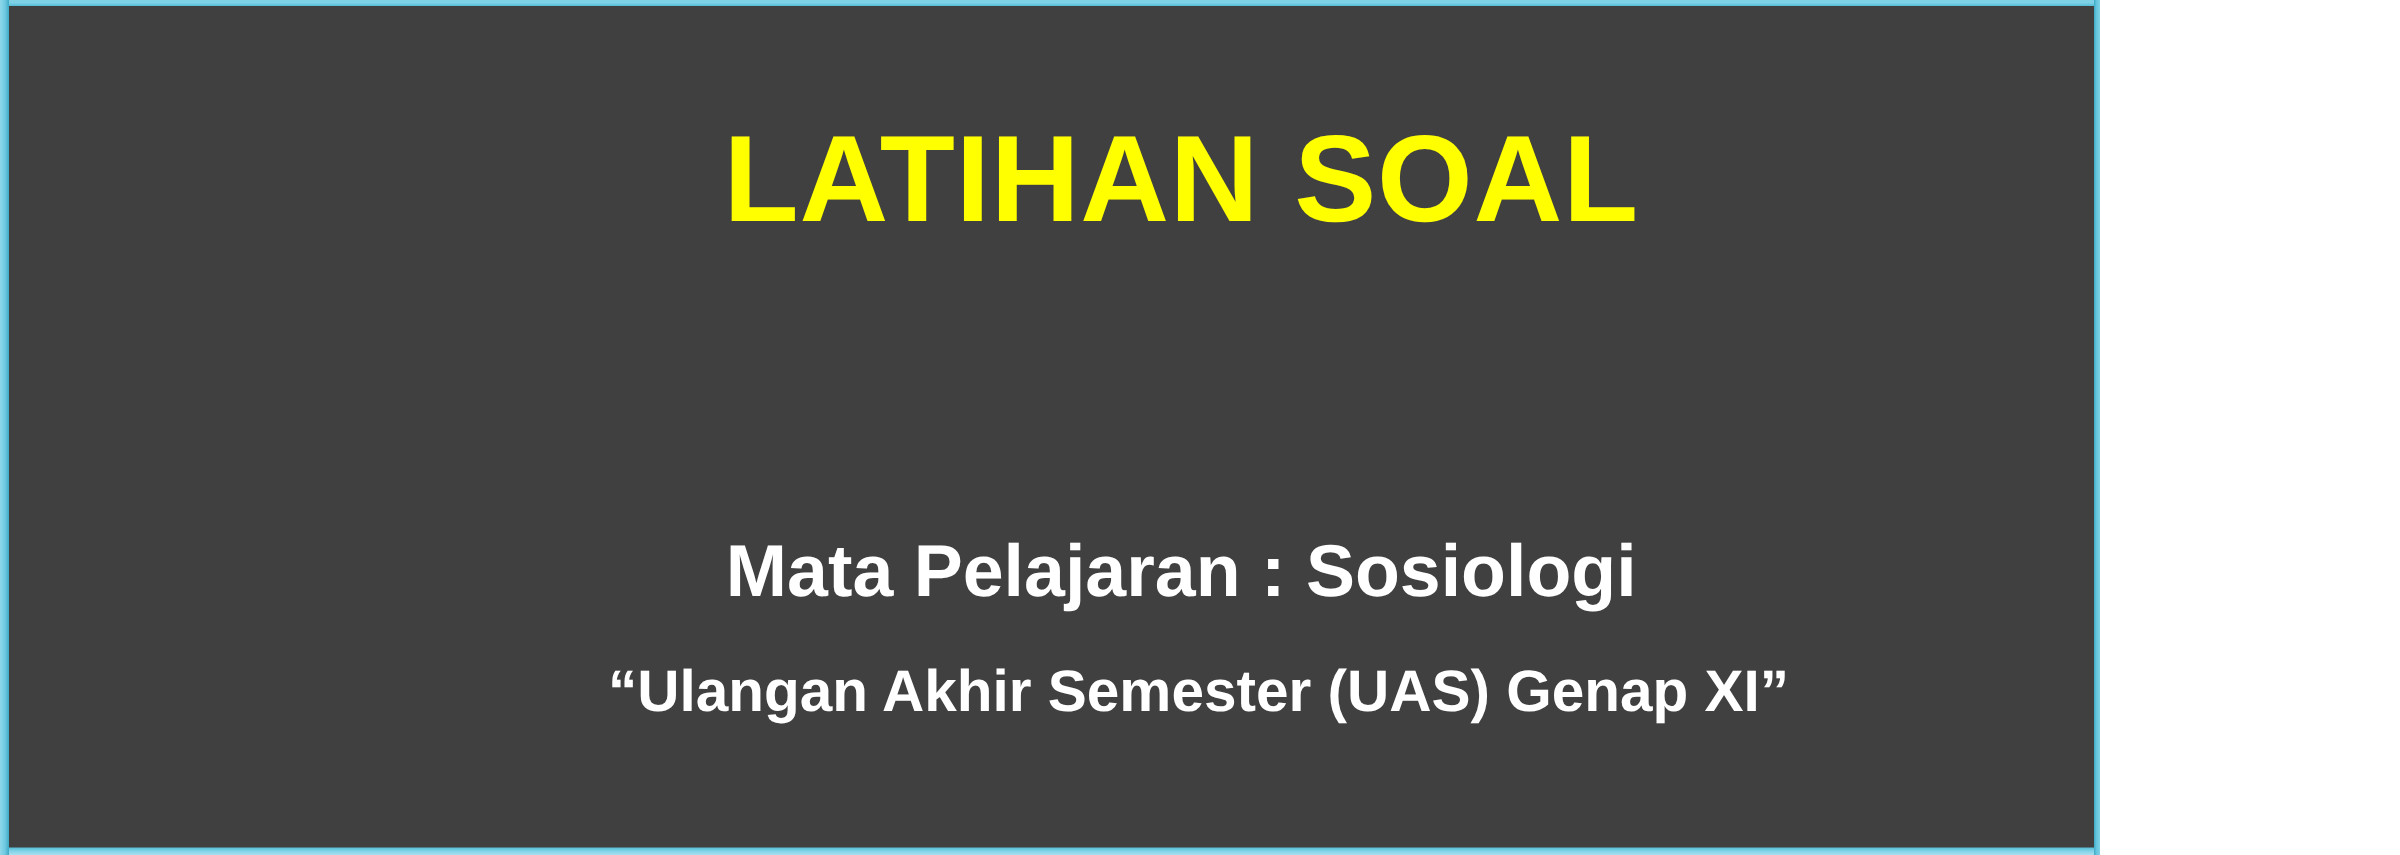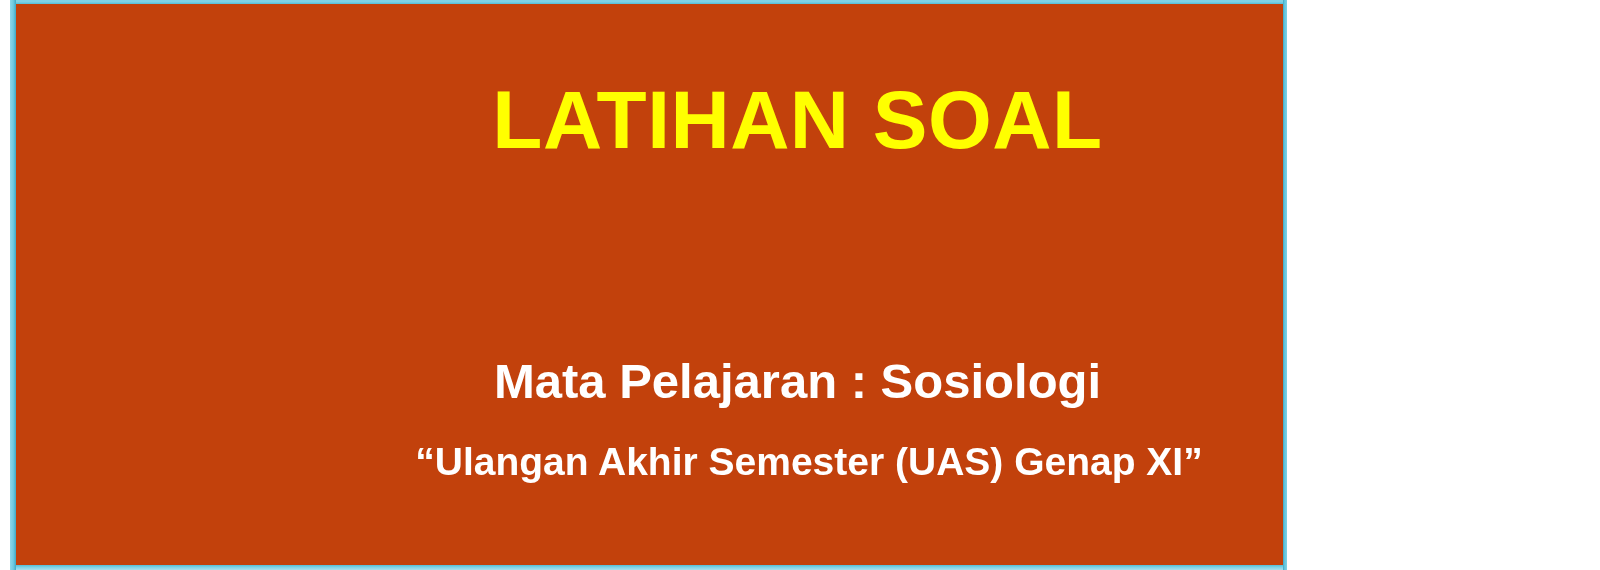--- a/index.html
+++ b/index.html
@@ -5,27 +5,26 @@
 <style>
   html, body {
     margin: 0;
     padding: 0;
     background: #ffffff;
   }
 
   
   .slide {
     position: relative;
-    width: 1277px;
+    width: 1400px;
     height: 570px;
     box-sizing: border-box;
     overflow: hidden;
     font-family: "Liberation Sans", sans-serif;
-    background: #c2410c;
-    margin-left: 10px;
+    background: #404040;
   }
 
   
   .edge {
     position: absolute;
     pointer-events: none;
   }
   .edge-top {
     top: 0; left: 0; right: 0; height: 4px;
     background: linear-gradient(to bottom, #7fd2e6 0%, #7fd2e6 45%, #53bdd6 100%);

